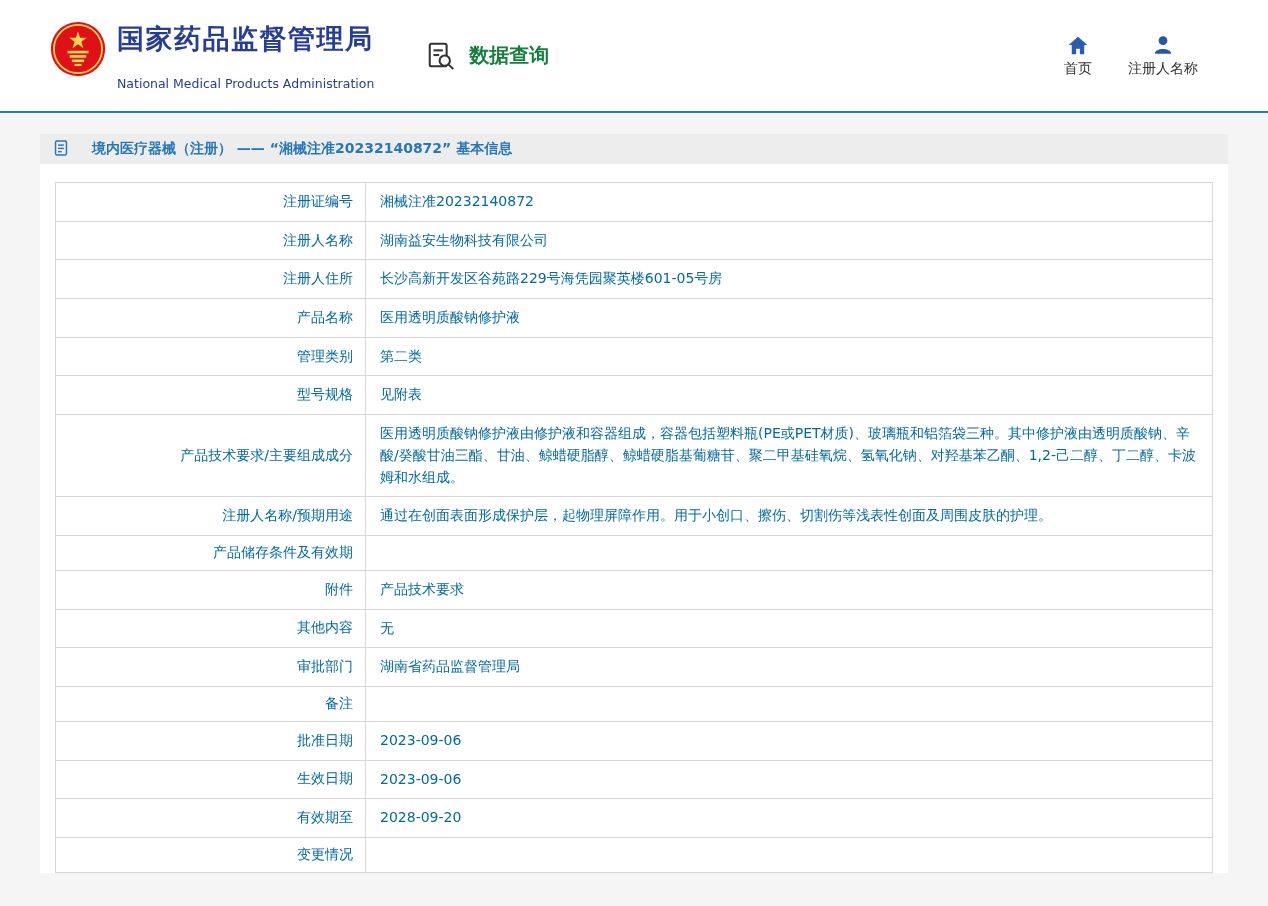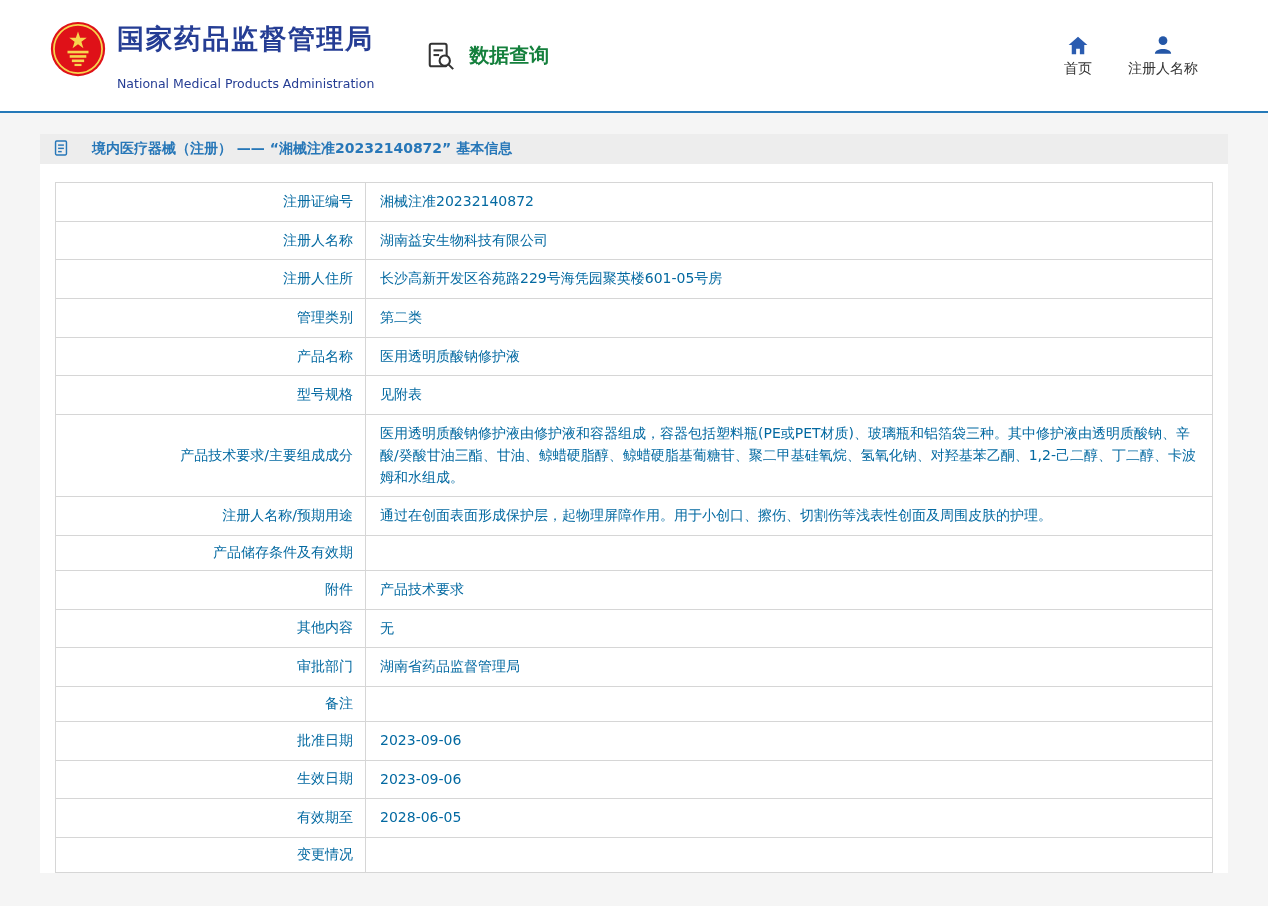--- a/index.html
+++ b/index.html
@@ -132,30 +132,30 @@
     <td class="cell-value">湖南益安生物科技有限公司</td>
   </tr>
 
   <tr>
     <td class="cell-label">注册人住所</td>
     <td class="cell-value">长沙高新开发区谷苑路229号海凭园聚英楼601-05号房</td>
   </tr>
 
 
   <tr>
+    <td class="cell-label">产品名称</td>
+    <td class="cell-value">医用透明质酸钠修护液</td>
+  </tr>
+
+  <tr>
     <td class="cell-label">管理类别</td>
     <td class="cell-value">第二类</td>
   </tr>
 
   <tr>
-    <td class="cell-label">产品名称</td>
-    <td class="cell-value">医用透明质酸钠修护液</td>
-  </tr>
-
-  <tr>
     <td class="cell-label">型号规格</td>
     <td class="cell-value">见附表</td>
   </tr>
 
   <tr>
     <td class="cell-label">产品技术要求/主要组成成分</td>
     <td class="cell-value">医用透明质酸钠修护液由修护液和容器组成，容器包括塑料瓶(PE或PET材质)、玻璃瓶和铝箔袋三种。其中修护液由透明质酸钠、辛酸/癸酸甘油三酯、甘油、鲸蜡硬脂醇、鲸蜡硬脂基葡糖苷、聚二甲基硅氧烷、氢氧化钠、对羟基苯乙酮、1,2-己二醇、丁二醇、卡波姆和水组成。</td>
   </tr>
 
   <tr>
@@ -193,21 +193,21 @@
     <td class="cell-value">2023-09-06</td>
   </tr>
 
   <tr>
     <td class="cell-label">生效日期</td>
     <td class="cell-value">2023-09-06</td>
   </tr>
 
   <tr>
     <td class="cell-label">有效期至</td>
-    <td class="cell-value">2028-06-05</td>
+    <td class="cell-value">2028-09-20</td>
   </tr>
 
   <tr>
     <td class="cell-label">变更情况</td>
     <td class="cell-value"></td>
   </tr>
 
 </tbody>
     </table>
   </div>

